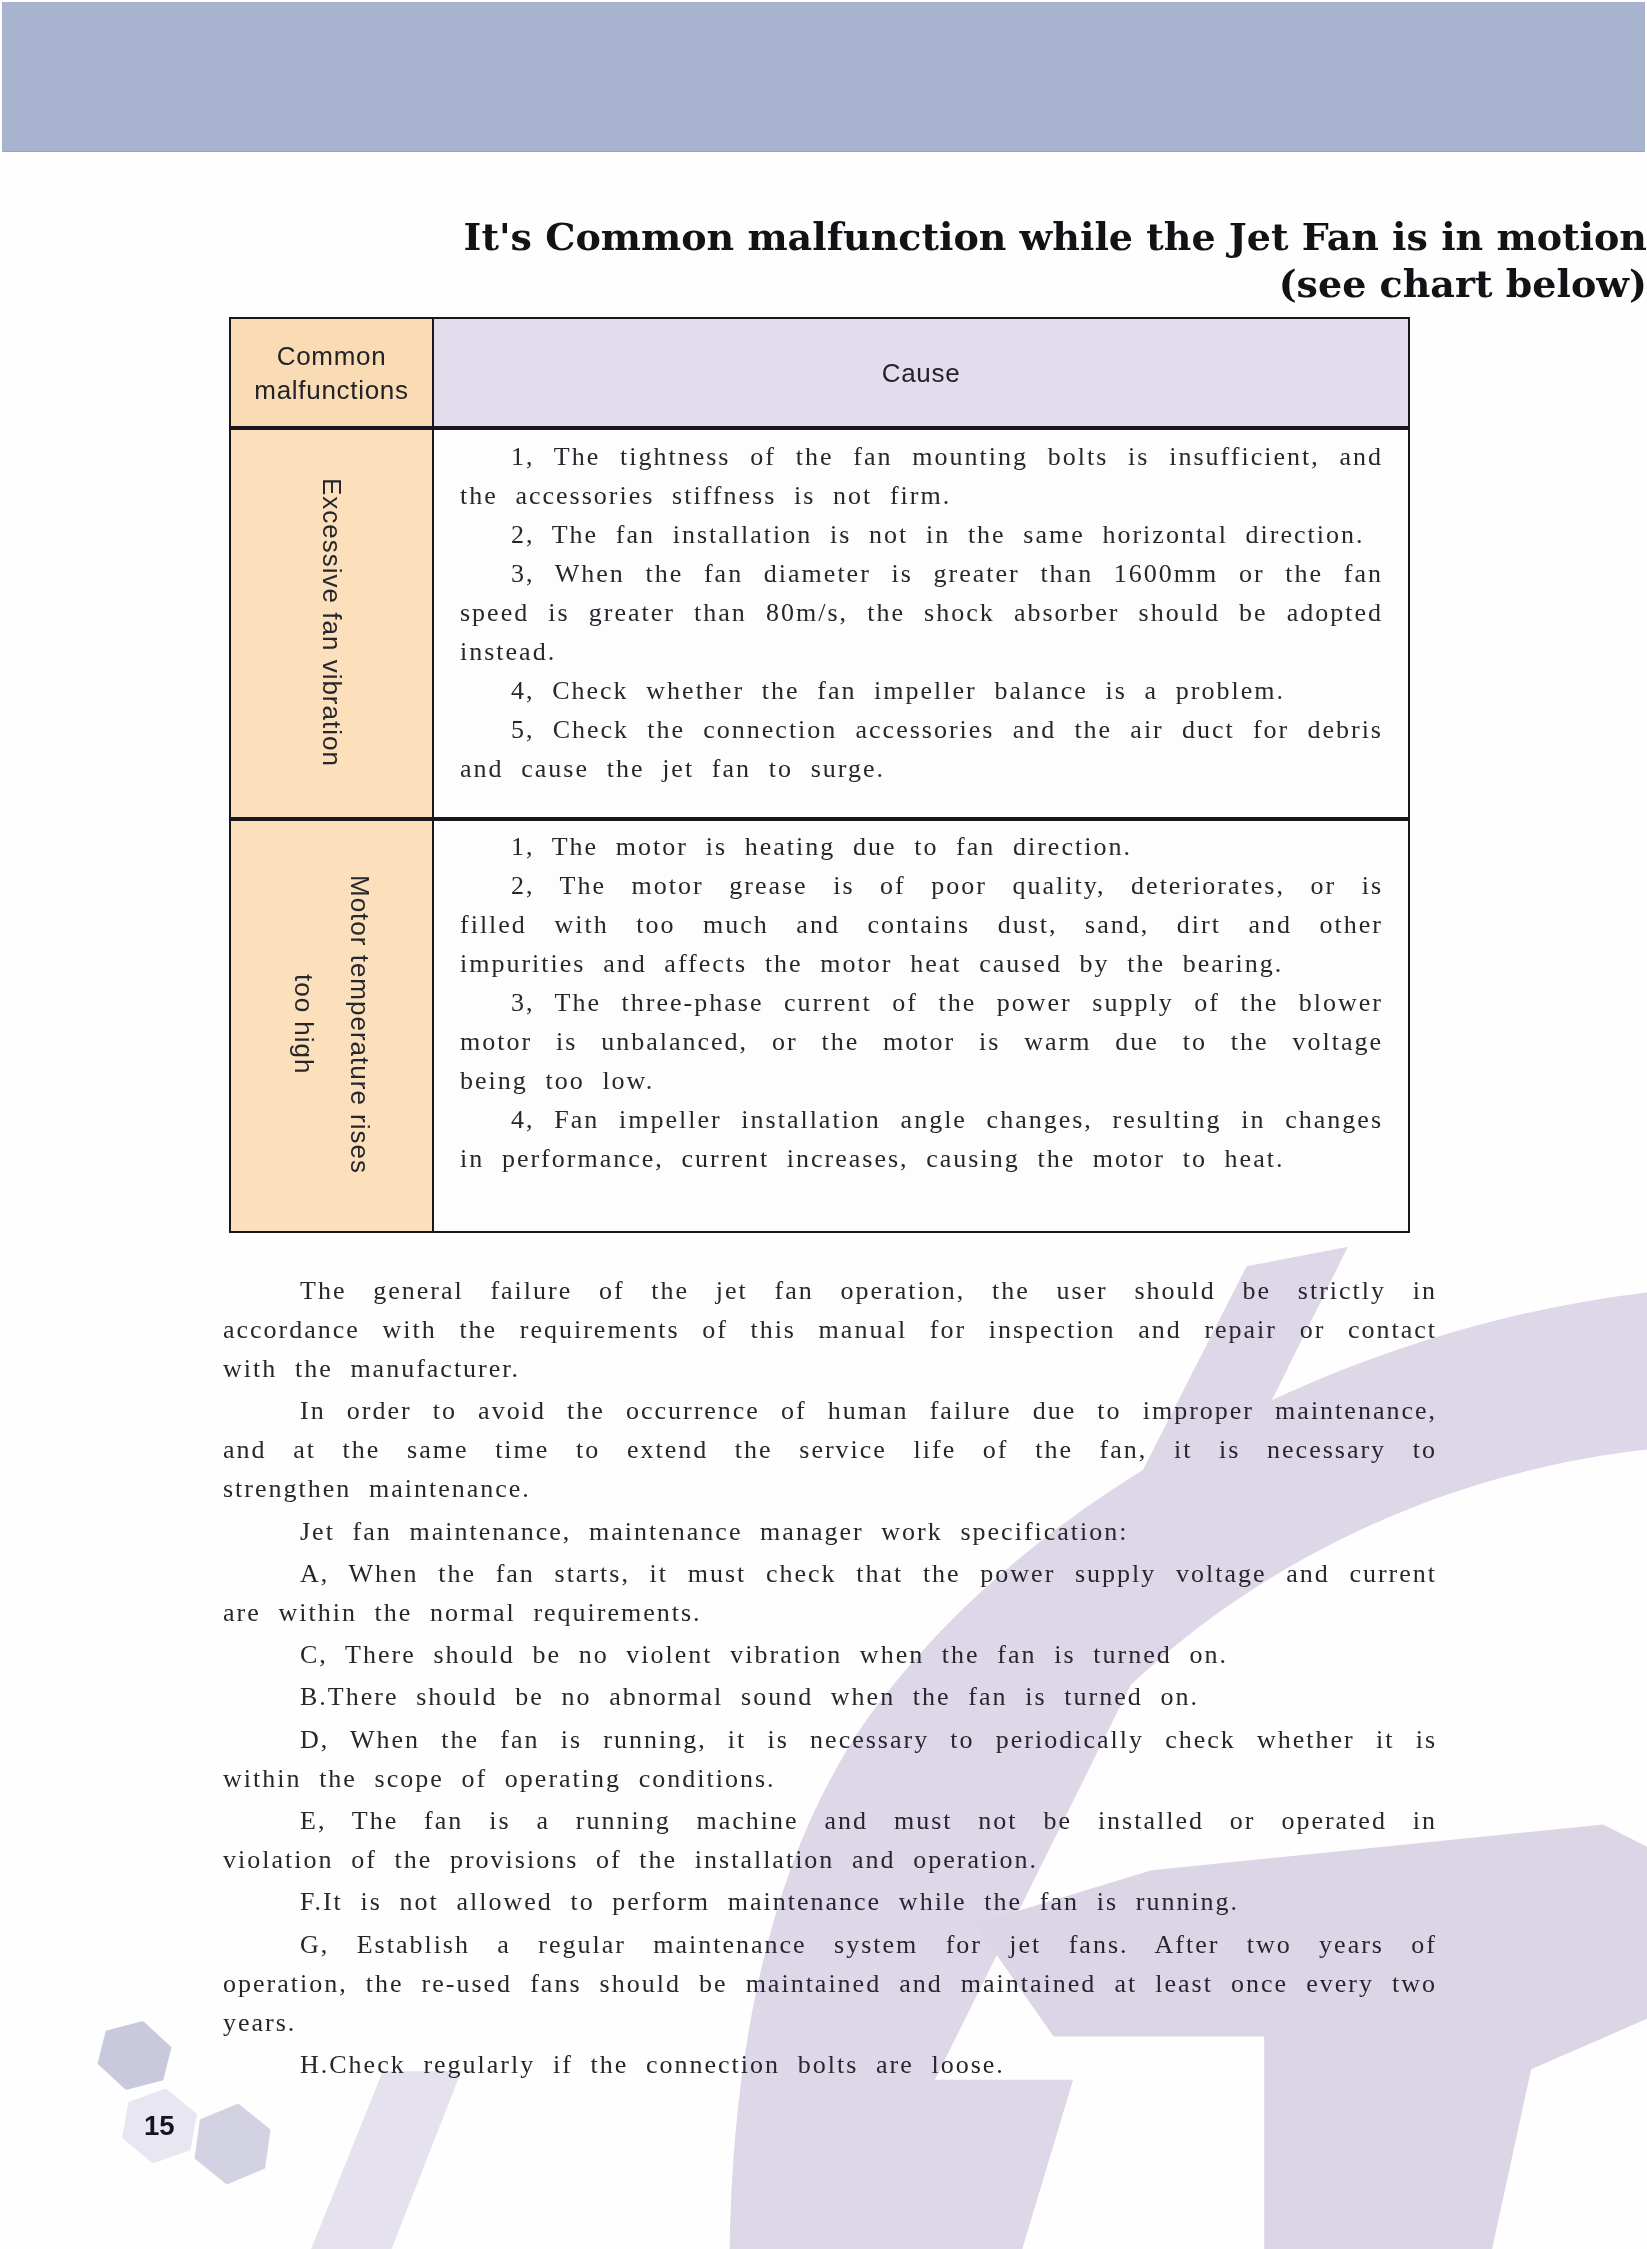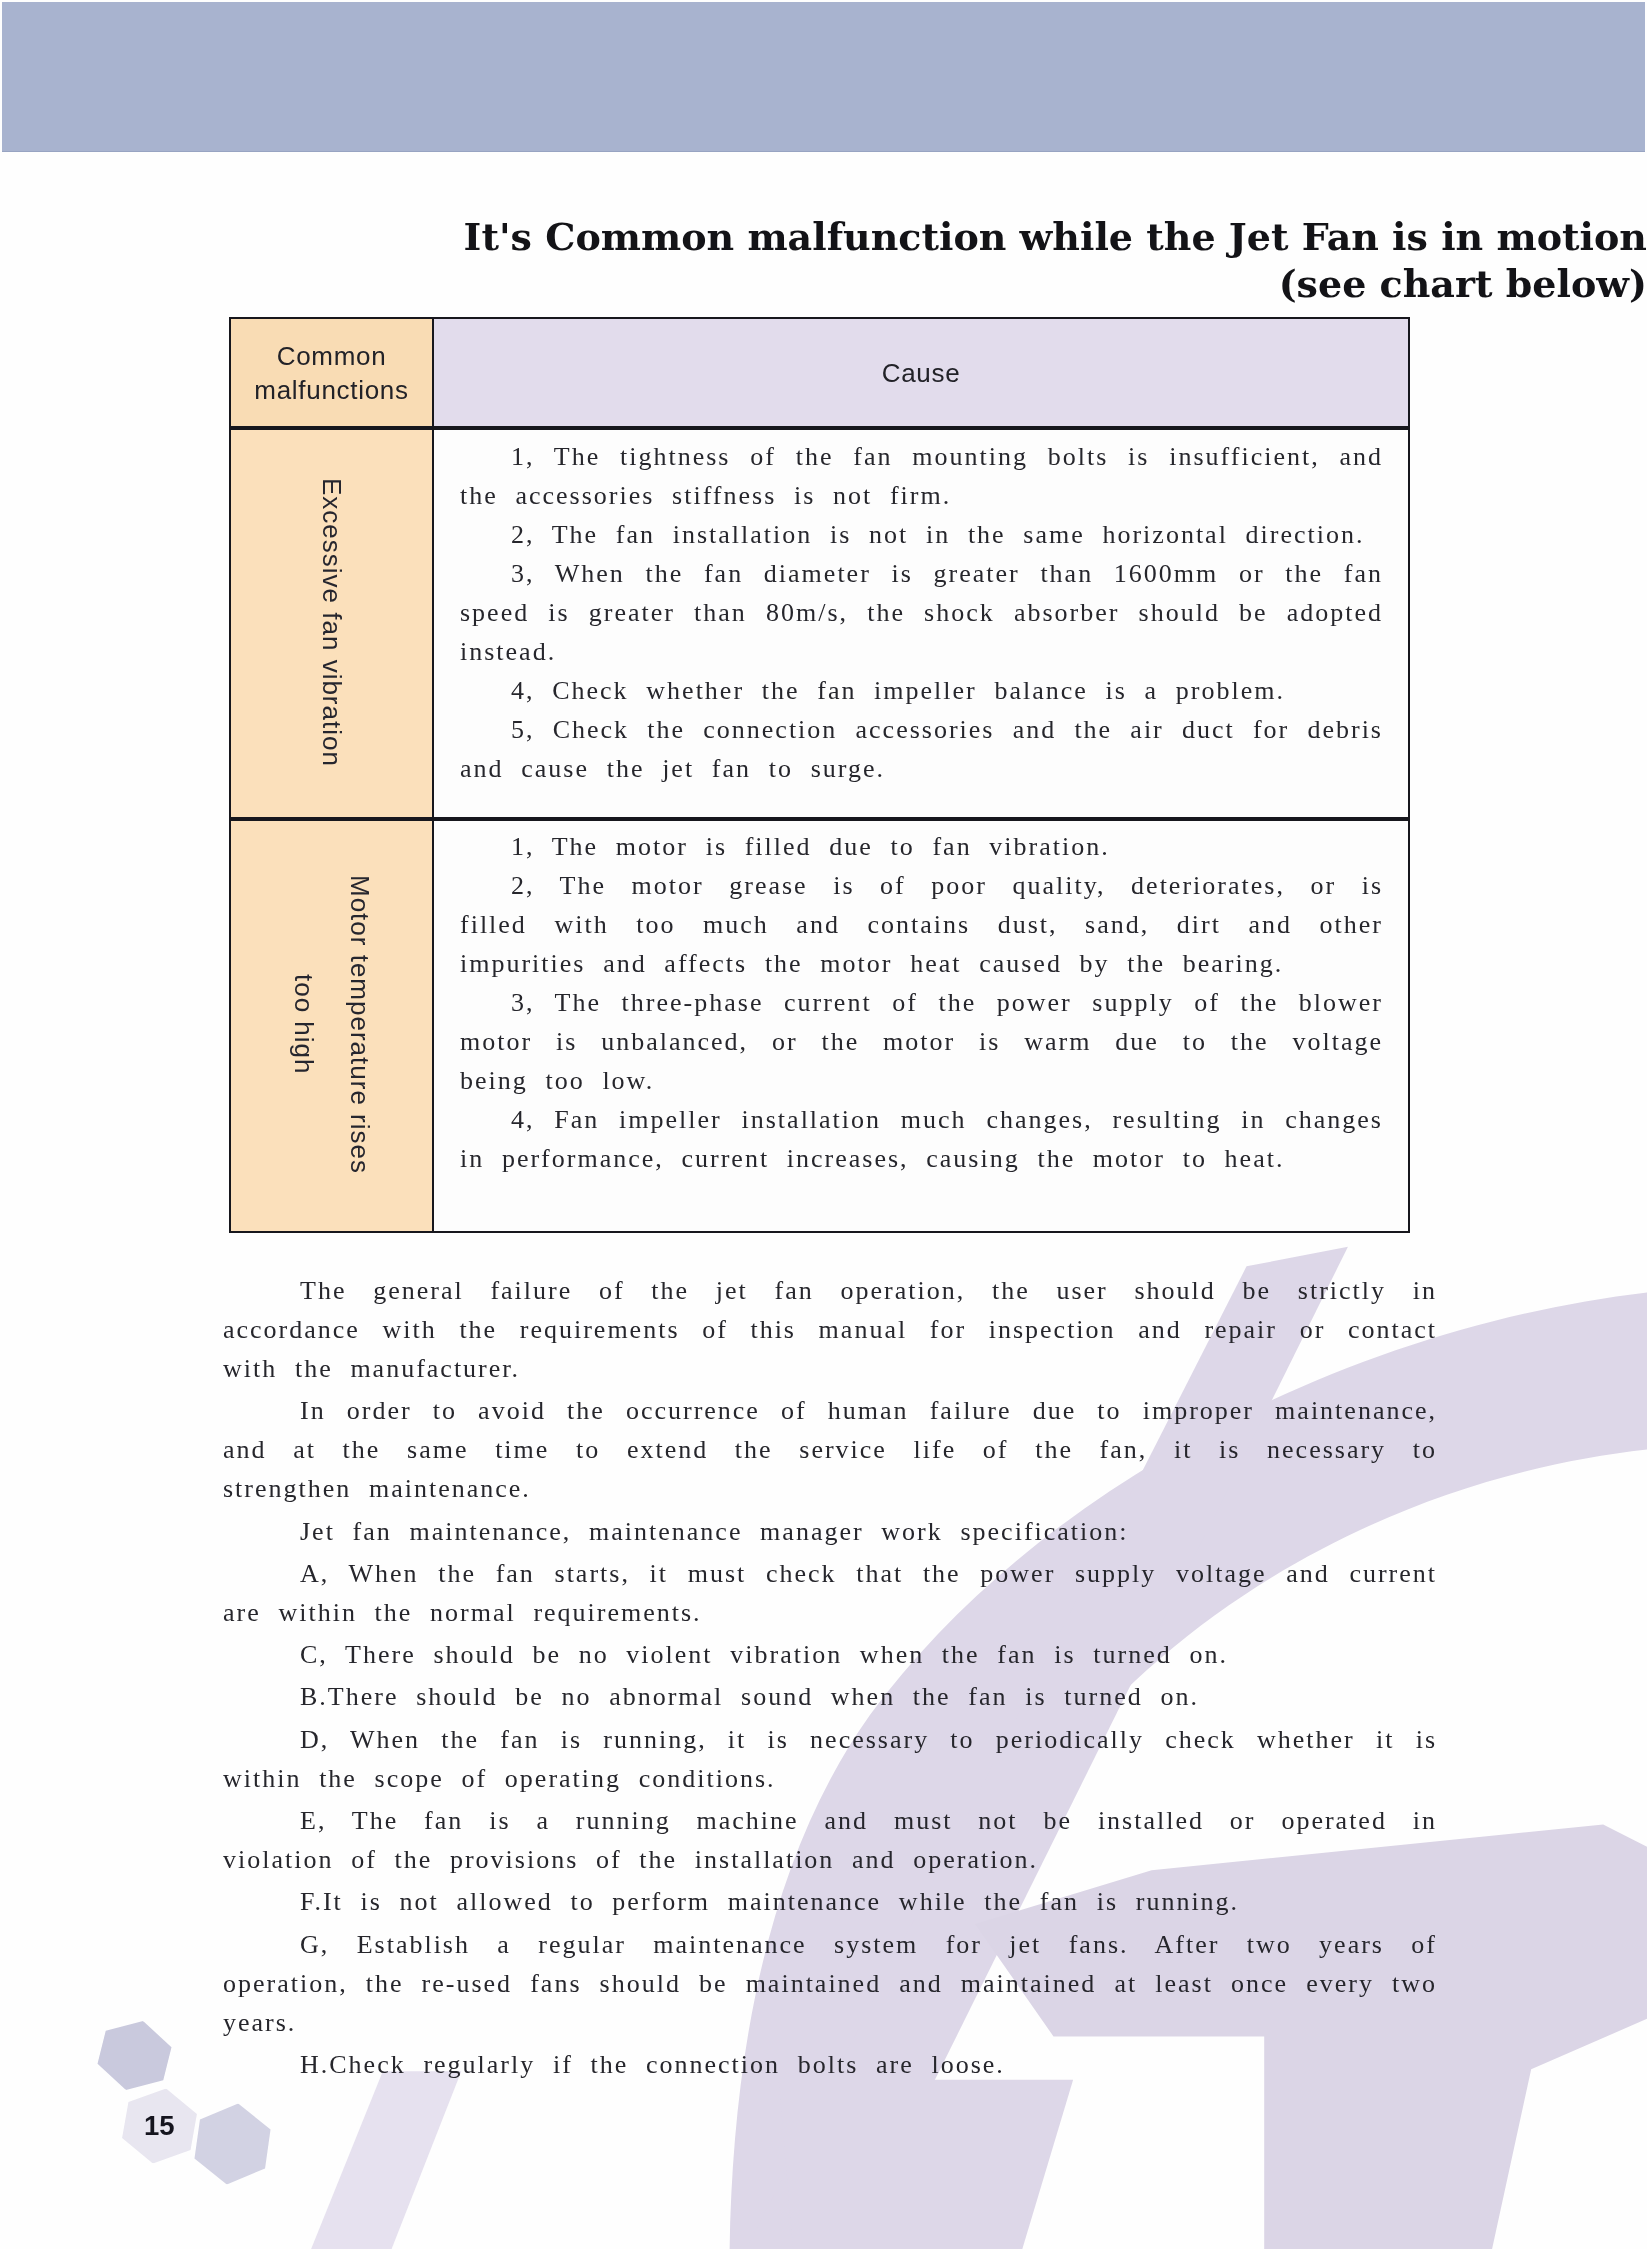--- a/index.html
+++ b/index.html
@@ -174,24 +174,24 @@
           <p>4, Check whether the fan impeller balance is a problem.</p>
           <p>5, Check the connection accessories and the air duct for debris and cause the jet fan to surge.</p>
         </td>
       </tr>
       <tr class="row-2">
         <td class="vcell">
           <div class="v-label">Motor temperature rises
 too high</div>
         </td>
         <td class="ccell">
-          <p>1, The motor is filled due to fan vibration.</p>
+          <p>1, The motor is heating due to fan direction.</p>
           <p>2, The motor grease is of poor quality, deteriorates, or is filled with too much and contains dust, sand, dirt and other impurities and affects the motor heat caused by the bearing.</p>
           <p>3, The three-phase current of the power supply of the blower motor is unbalanced, or the motor is warm due to the voltage being too low.</p>
-          <p>4, Fan impeller installation much changes, resulting in changes in performance, current increases, causing the motor to heat.</p>
+          <p>4, Fan impeller installation angle changes, resulting in changes in performance, current increases, causing the motor to heat.</p>
         </td>
       </tr>
     </tbody>
   </table>
 
   <div class="content">
     <p>The general failure of the jet fan operation, the user should be strictly in accordance with the requirements of this manual for inspection and repair or contact with the manufacturer.</p>
     <p>In order to avoid the occurrence of human failure due to improper maintenance, and at the same time to extend the service life of the fan, it is necessary to strengthen maintenance.</p>
     <p>Jet fan maintenance, maintenance manager work specification:</p>
     <p>A, When the fan starts, it must check that the power supply voltage and current are within the normal requirements.</p>

